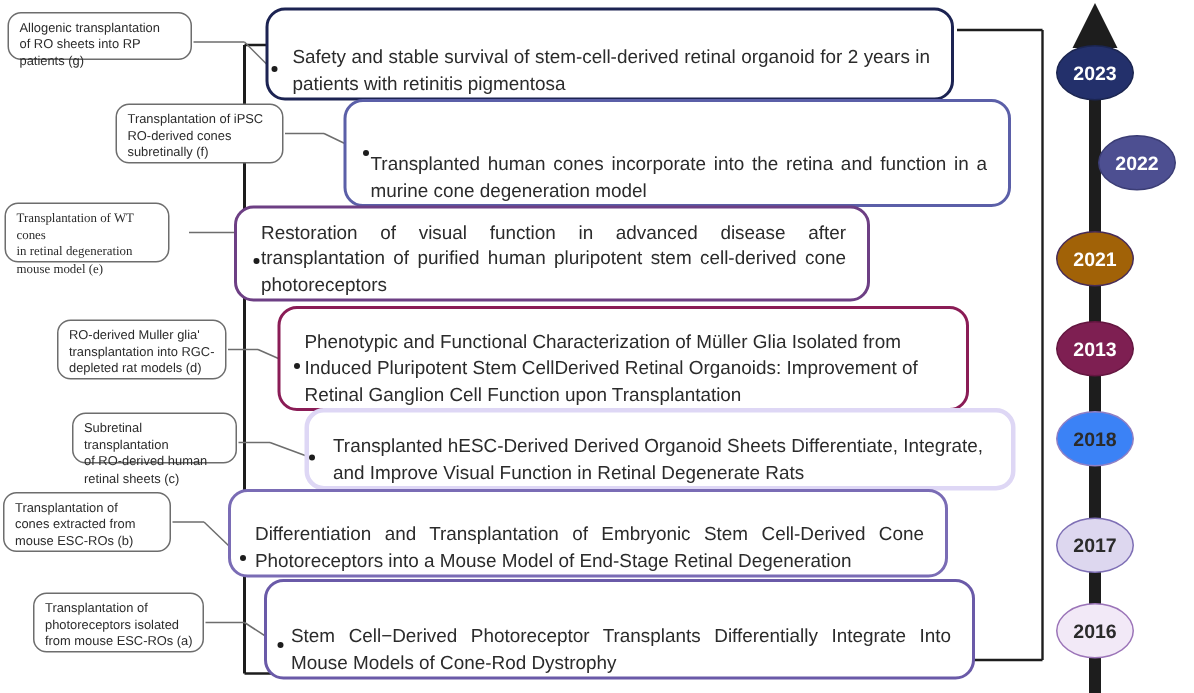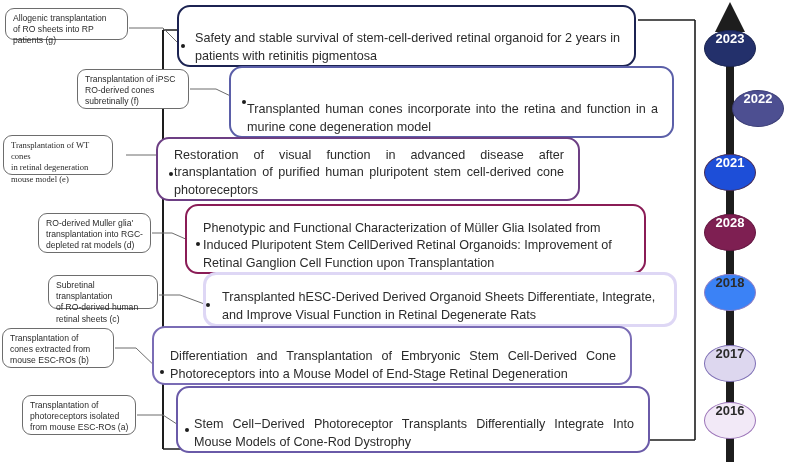--- a/index.html
+++ b/index.html
@@ -85,20 +85,21 @@
     height: 462px;
     z-index: 2;
   }
   .year-pill {
     position: absolute;
     box-sizing: border-box;
     width: 52px;
     height: 37px;
     border-radius: 50%;
     display: flex;
+    align-items: center;
     justify-content: center;
     font-size: 13px;
     font-weight: bold;
     z-index: 6;
     left: 4px;
   }
 </style>
 </head>
 <body>
 
@@ -144,25 +145,25 @@
     </svg>
   </div>
 
   <div id="years-layer">
       <div class="year-pill" style="top: 30px; background: rgb(35, 48, 107); border: 1.6px solid rgb(27, 37, 80); color: rgb(255, 255, 255); left: 704px;">
         <span>2023</span>
       </div>
       <div class="year-pill" style="top: 90px; background: rgb(77, 79, 145); border: 1.6px solid rgb(59, 61, 117); color: rgb(255, 255, 255); left: 732px;">
         <span>2022</span>
       </div>
-      <div class="year-pill" style="top: 154px; background: #1d4ed8; border: 1.6px solid rgb(71, 44, 87); color: rgb(255, 255, 255); left: 704px;">
+      <div class="year-pill" style="top: 154px; background: #a16207; border: 1.6px solid rgb(71, 44, 87); color: rgb(255, 255, 255); left: 704px;">
         <span>2021</span>
       </div>
       <div class="year-pill" style="top: 214px; background: rgb(126, 31, 82); border: 1.6px solid rgb(100, 22, 64); color: rgb(255, 255, 255); left: 704px;">
-        <span>2028</span>
+        <span>2013</span>
       </div>
       <div class="year-pill" style="top: 274px; background: #3b82f6; border: 1.6px solid rgb(143, 127, 196); color: rgb(43, 43, 43); left: 704px;">
         <span>2018</span>
       </div>
       <div class="year-pill" style="top: 345px; background: rgb(221, 215, 239); border: 1.6px solid rgb(126, 111, 181); color: rgb(43, 43, 43); left: 704px;">
         <span>2017</span>
       </div>
       <div class="year-pill" style="top: 402px; background: rgb(242, 233, 247); border: 1.6px solid rgb(155, 116, 184); color: rgb(43, 43, 43); left: 704px;">
         <span>2016</span>
       </div>

